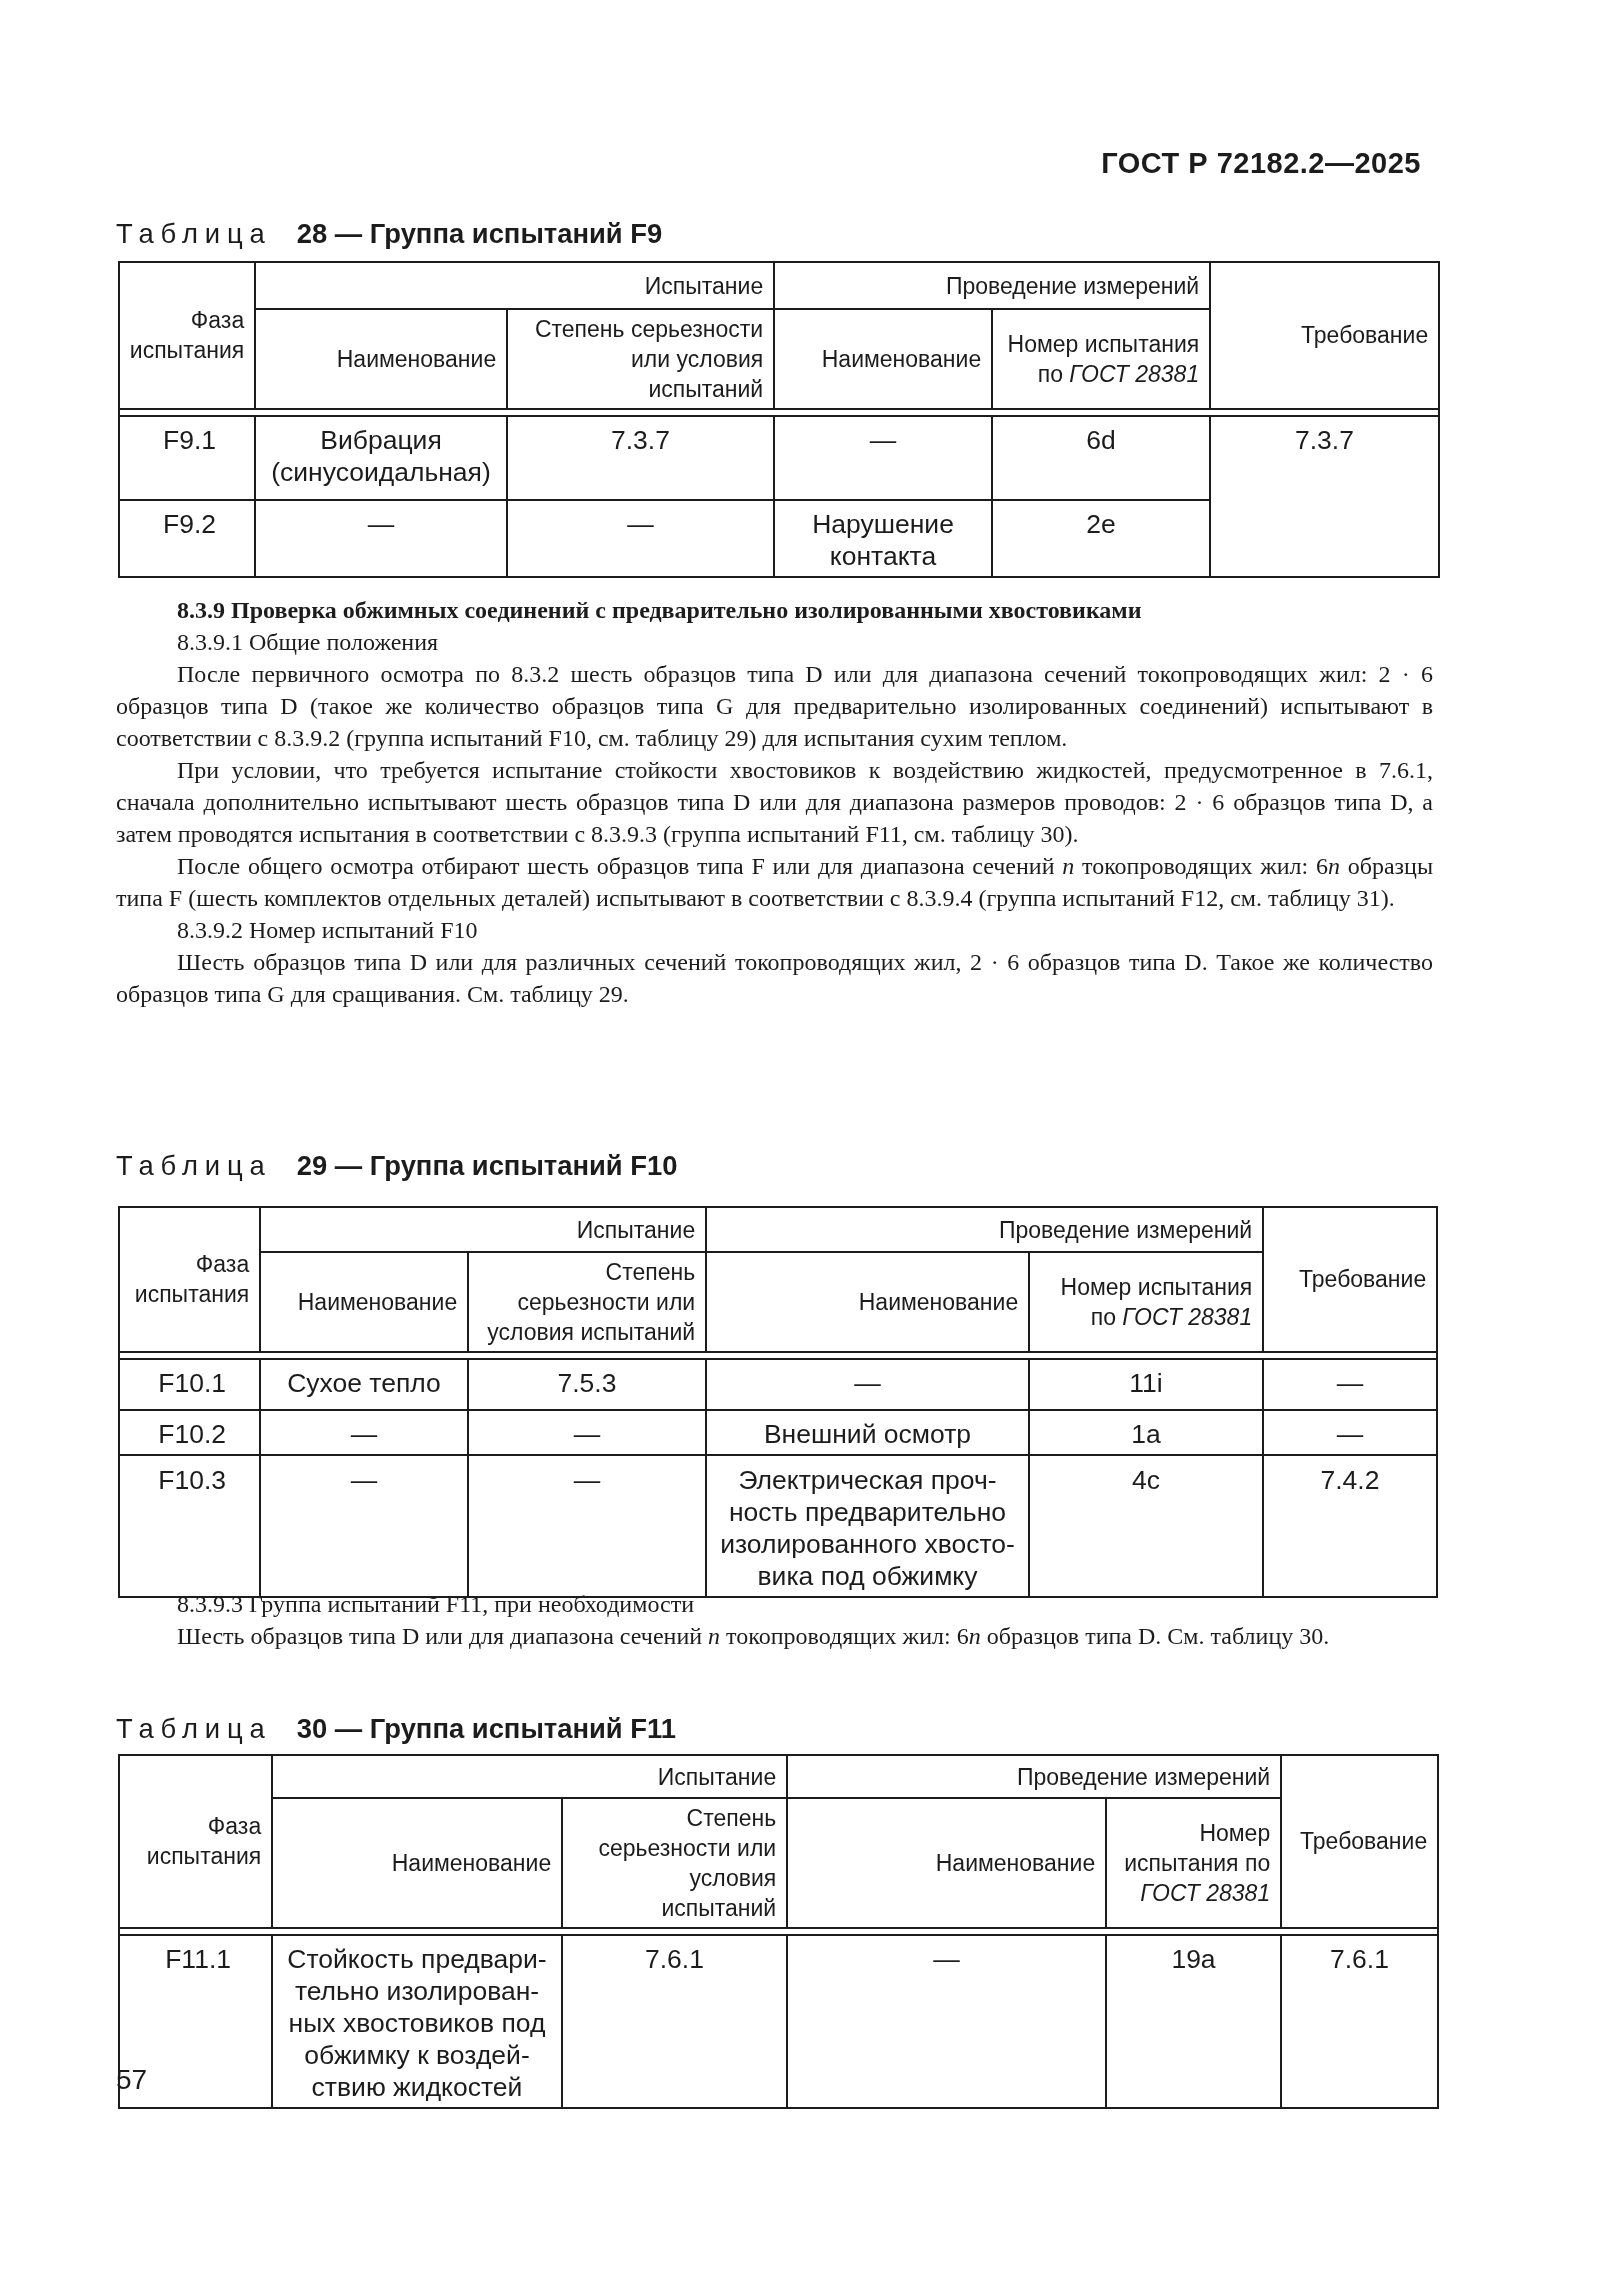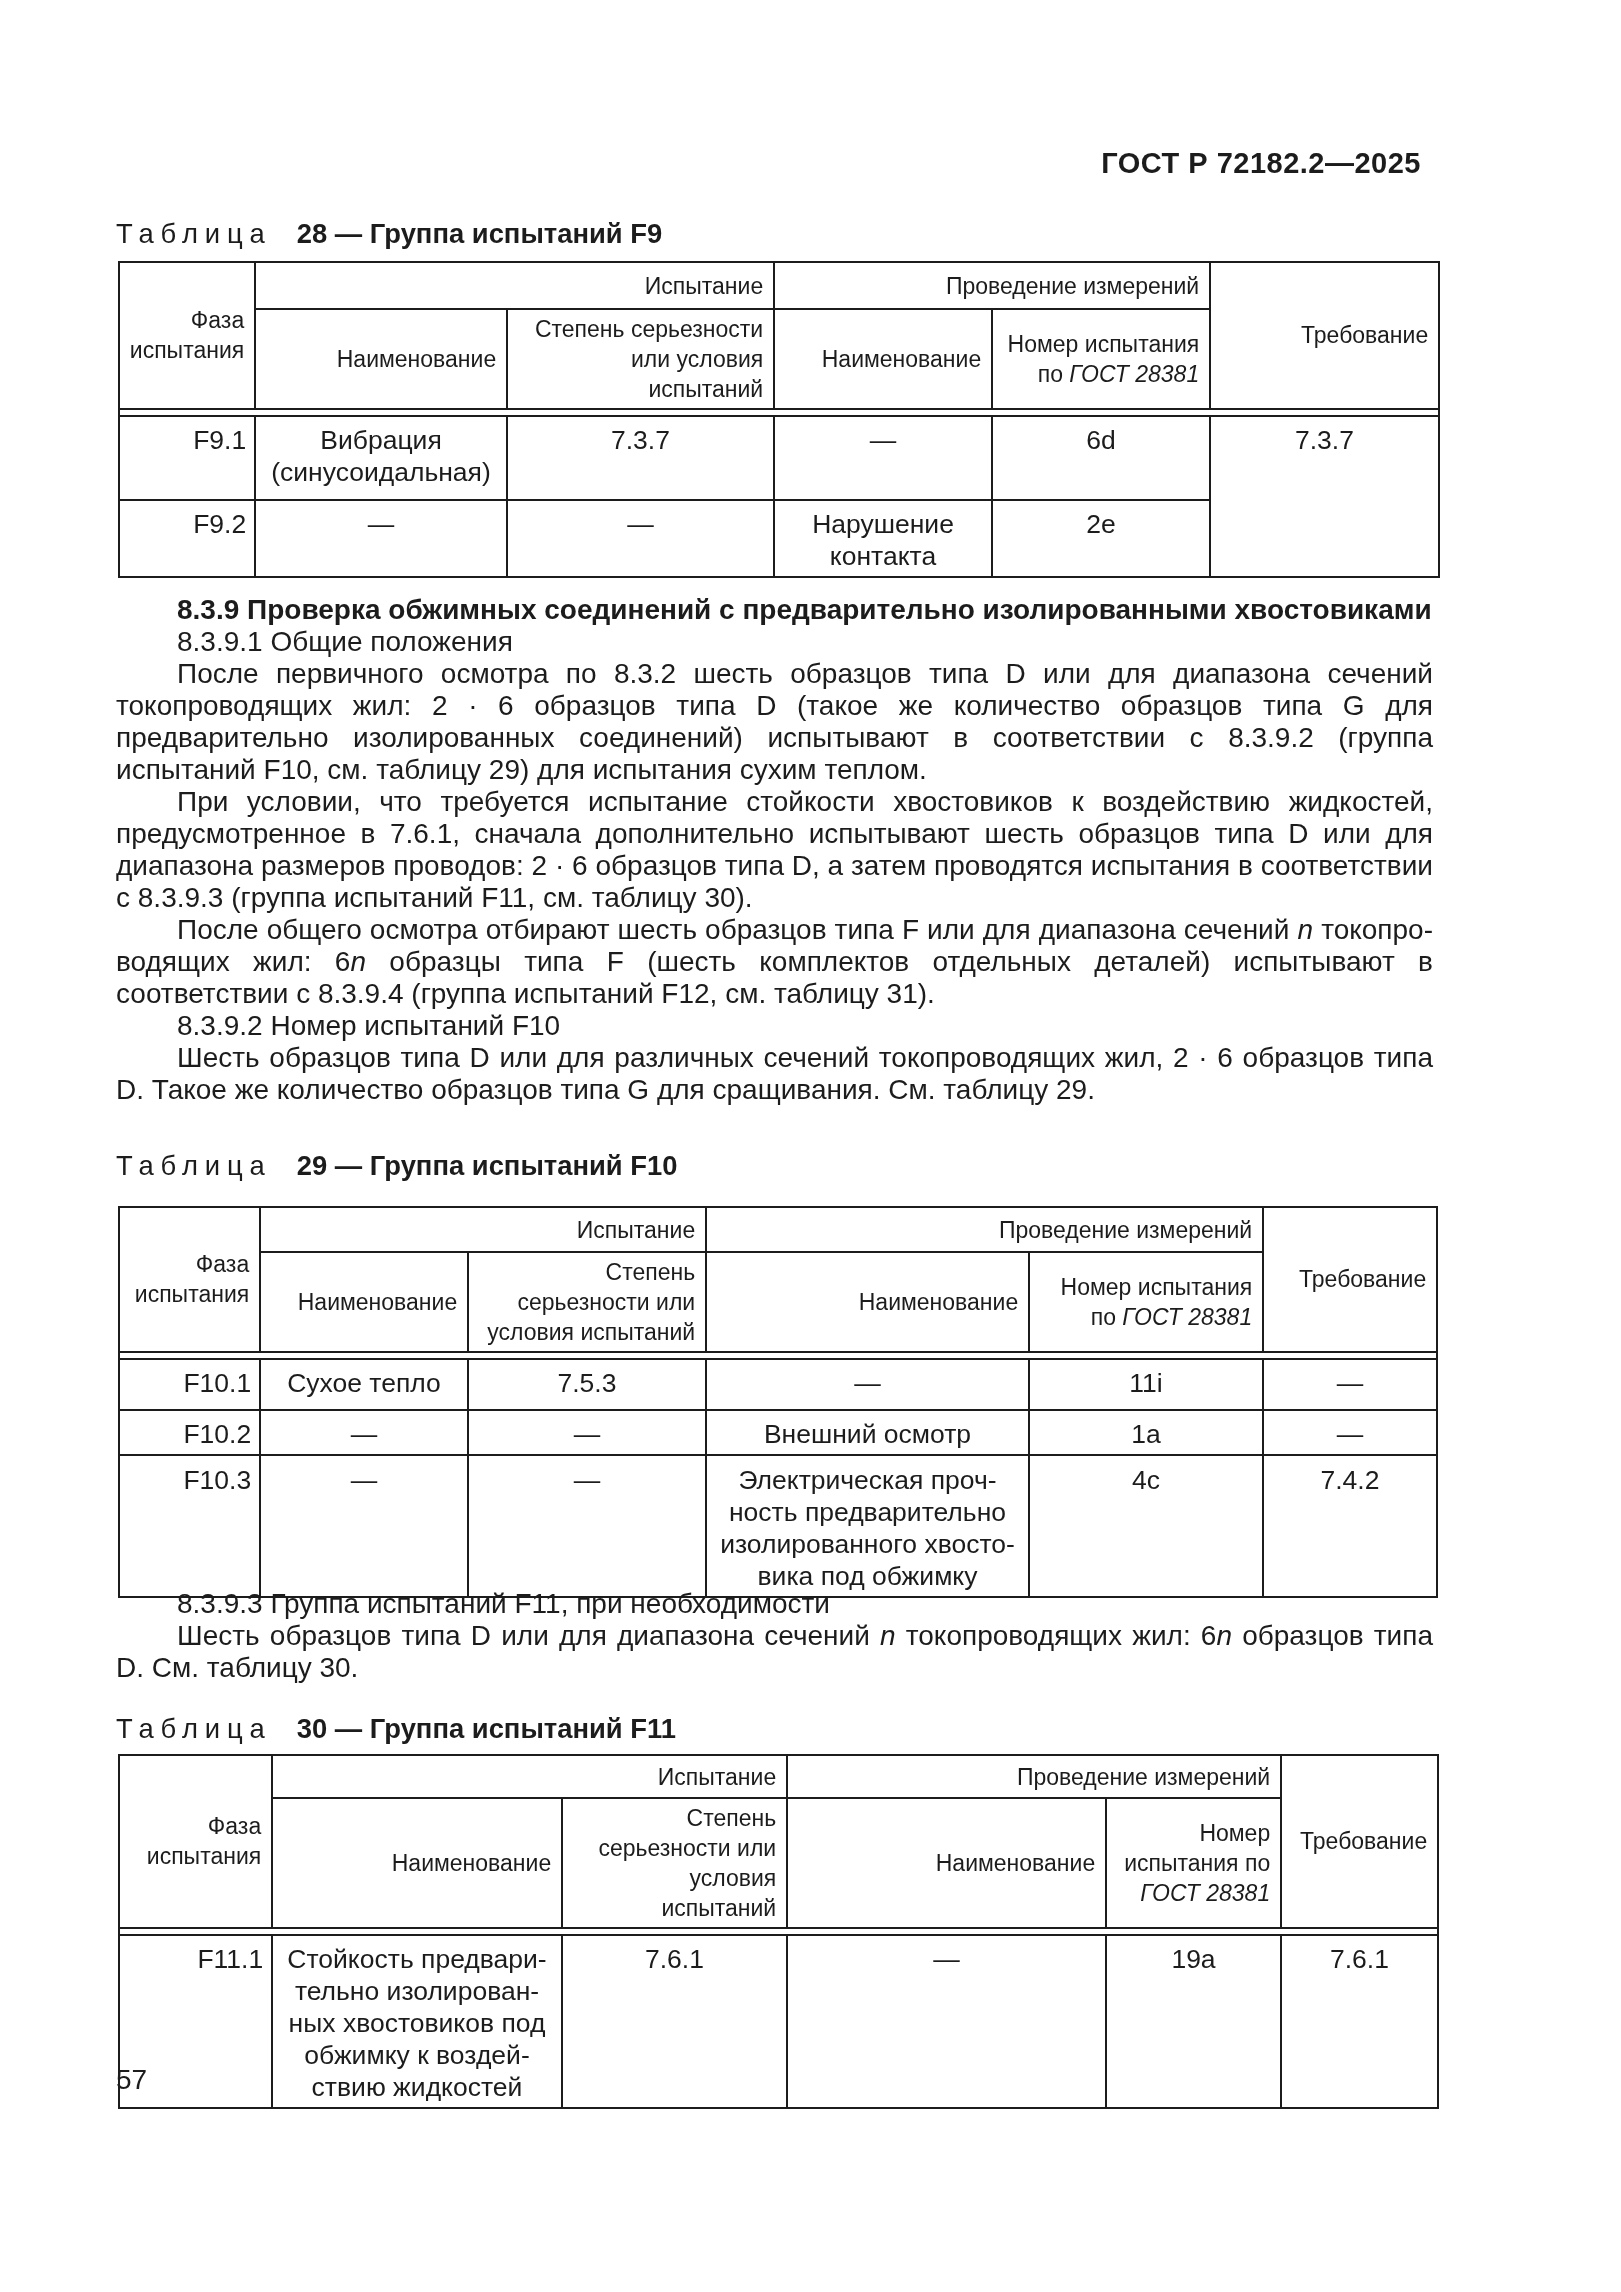--- a/index.html
+++ b/index.html
@@ -28,22 +28,22 @@
   .cap-rest { margin-left:25px;font-weight:bold; }
   .caption-28 { top:218px; left:116px; }
   .caption-29 { top:1150px; left:116px; }
   .caption-30 { top:1713px; left:116px; }
 
   
   .textblock { left:116px; width:1317px; }
   .textblock-1 { top:594px; }
   .textblock-2 { top:1588px; }
   .textblock p {
-    margin:0; font-size:28px; line-height:32px;
-    text-align:justify; text-indent:61px;
+    margin:0; font-size:24px; line-height:32px;
+    text-align:justify; text-indent:61px;font-family:Liberation Serif, serif;
   }
   .bold { font-weight:bold; }
   i { font-style:italic; }
 
   
   .gost-table {
     border-collapse:collapse; table-layout:fixed; width:1319px;
     border:2.9px solid #1c1c1c;
   }
   .tbl-28 { top:261px;  left:118px; }
@@ -56,21 +56,21 @@
   }
   .gost-table th {
     font-size:23px; line-height:30px; text-align:right;
     vertical-align:middle; padding:3.9px 9.8px;
   }
   .gost-table td.data {
     font-size:26.5px; line-height:32px; text-align:center;
     vertical-align:top; padding:7.8px 7.8px 3.9px;
   }
   .gost-table td.phase {
-    text-align:right; padding-left:13px;
+    text-align:center; padding-left:13px;
   }
   .pre { white-space:pre-line; }
   tr.spacer td {
     height:4.9px; padding:0;
     border-left:none; border-right:none;
     border-top:2px solid #1c1c1c; border-bottom:2px solid #1c1c1c;
   }
 </style>
 </head>
 <body>

